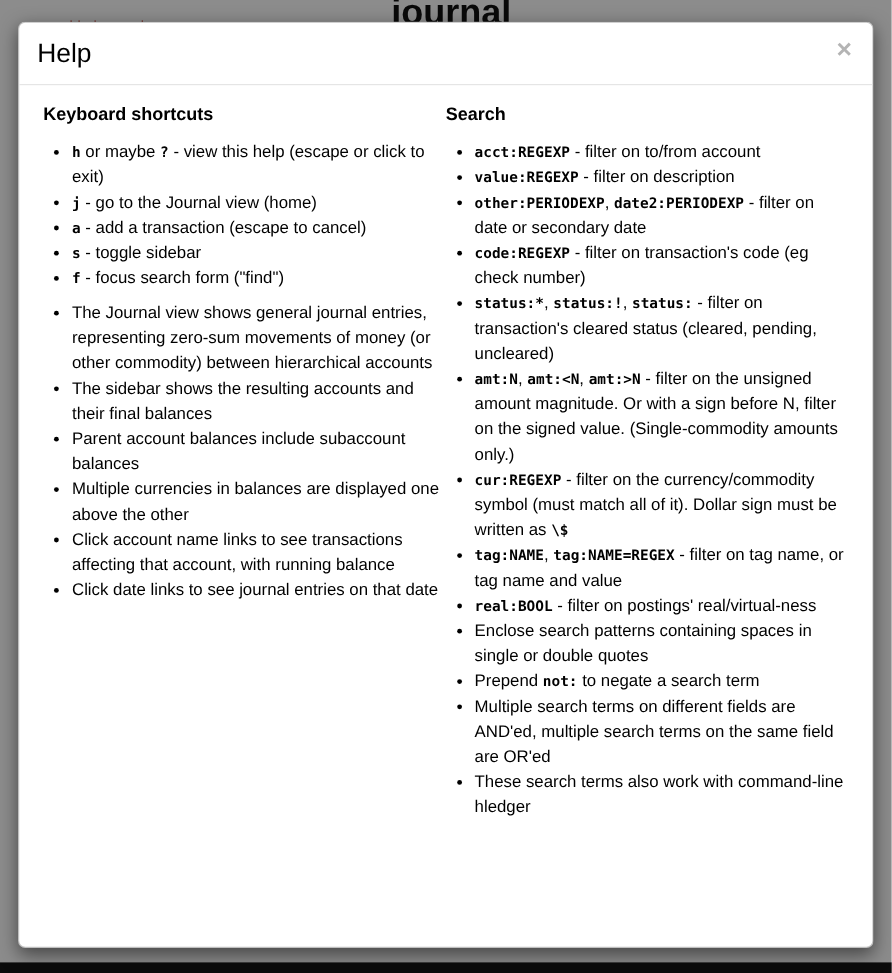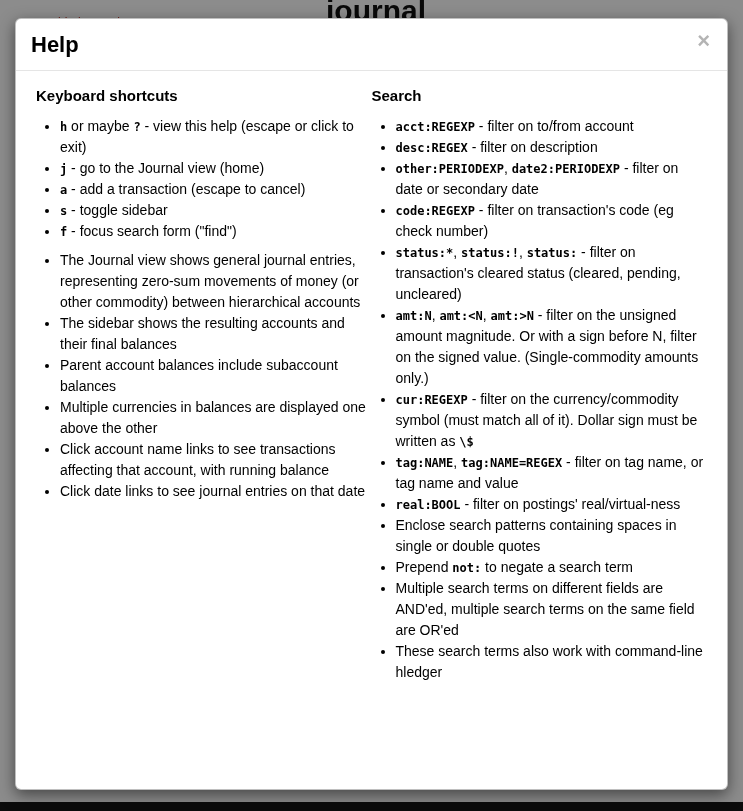--- a/index.html
+++ b/index.html
@@ -71,21 +71,21 @@
     display: flex;
     flex-direction: column;
   }
   .modal-header {
     padding: 13px 15px 12px;
     border-bottom: 1px solid #e5e5e5;
     flex: 0 0 auto;
   }
   .modal-title {
     font-size: 22px;
-    font-weight: 700;
+    font-weight: 400;
     line-height: 1.2;
     margin: 0;
   }
   .close {
     float: right;
     background: none;
     border: none;
     padding: 0;
     margin: -2px 2px 0 0;
     font-size: 22px;
@@ -164,21 +164,21 @@
           <li>Parent account balances include subaccount balances</li>
           <li>Multiple currencies in balances are displayed one above the other</li>
           <li>Click account name links to see transactions affecting that account, with running balance</li>
           <li>Click date links to see journal entries on that date</li>
         </ul>
       </div>
     <div class="col">
         <h4 class="section-heading">Search</h4>
         <ul class="help-list">
           <li><code>acct:REGEXP</code> - filter on to/from account</li>
-          <li><code>desc:REGEX</code> - filter on description</li>
+          <li><code>value:REGEXP</code> - filter on description</li>
           <li><code>other:PERIODEXP</code>, <code>date2:PERIODEXP</code> - filter on date or secondary date</li>
           <li><code>code:REGEXP</code> - filter on transaction's code (eg check number)</li>
           <li><code>status:*</code>, <code>status:!</code>, <code>status:</code> - filter on transaction's cleared status (cleared, pending, uncleared)</li>
           <li><code>amt:N</code>, <code>amt:&lt;N</code>, <code>amt:&gt;N</code> - filter on the unsigned amount magnitude. Or with a sign before N, filter on the signed value. (Single-commodity amounts only.)</li>
           <li><code>cur:REGEXP</code> - filter on the currency/commodity symbol (must match all of it). Dollar sign must be written as <code>\$</code></li>
           <li><code>tag:NAME</code>, <code>tag:NAME=REGEX</code> - filter on tag name, or tag name and value</li>
           <li><code>real:BOOL</code> - filter on postings' real/virtual-ness</li>
           <li>Enclose search patterns containing spaces in single or double quotes</li>
           <li>Prepend <code>not:</code> to negate a search term</li>
           <li>Multiple search terms on different fields are AND'ed, multiple search terms on the same field are OR'ed</li>

